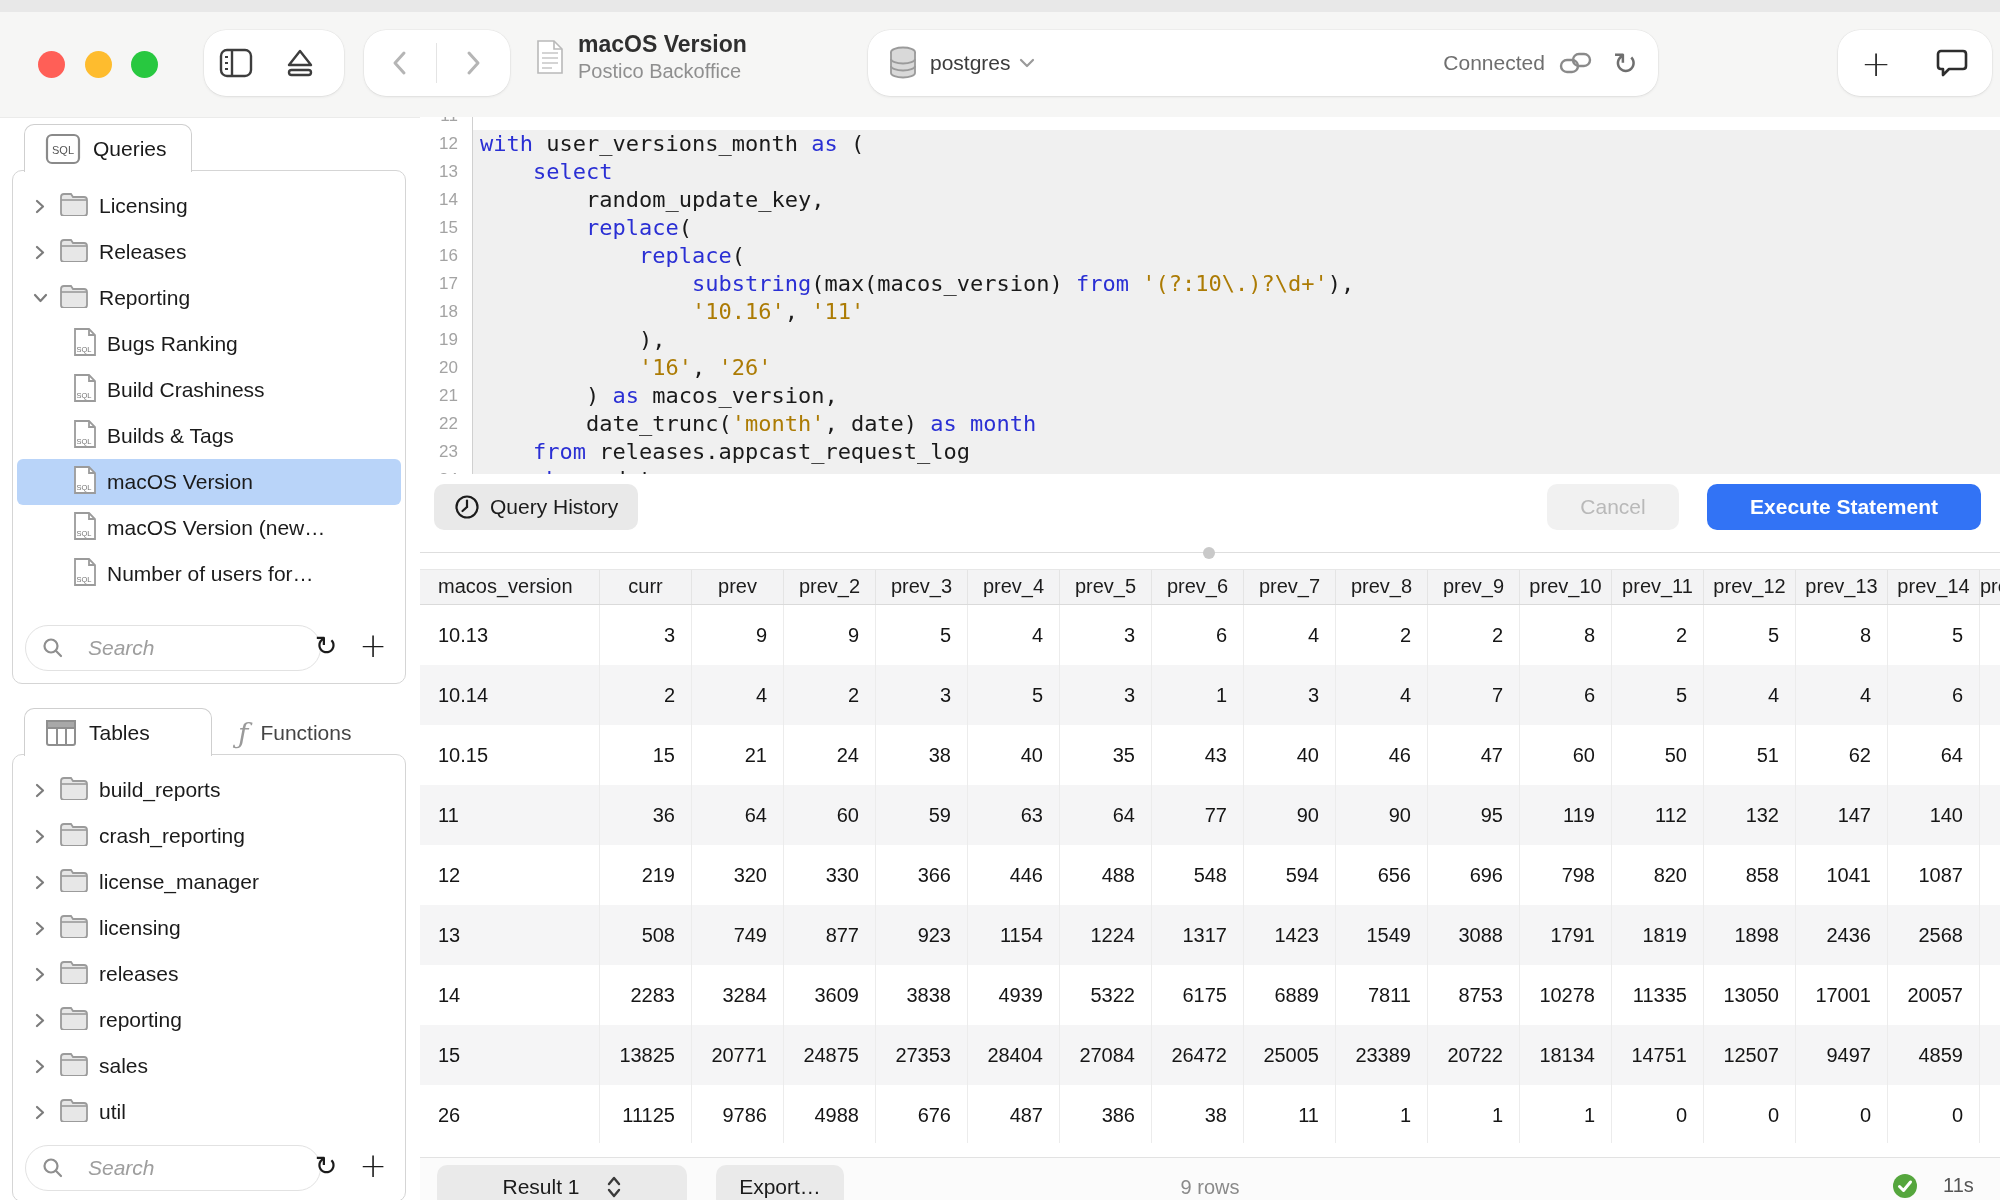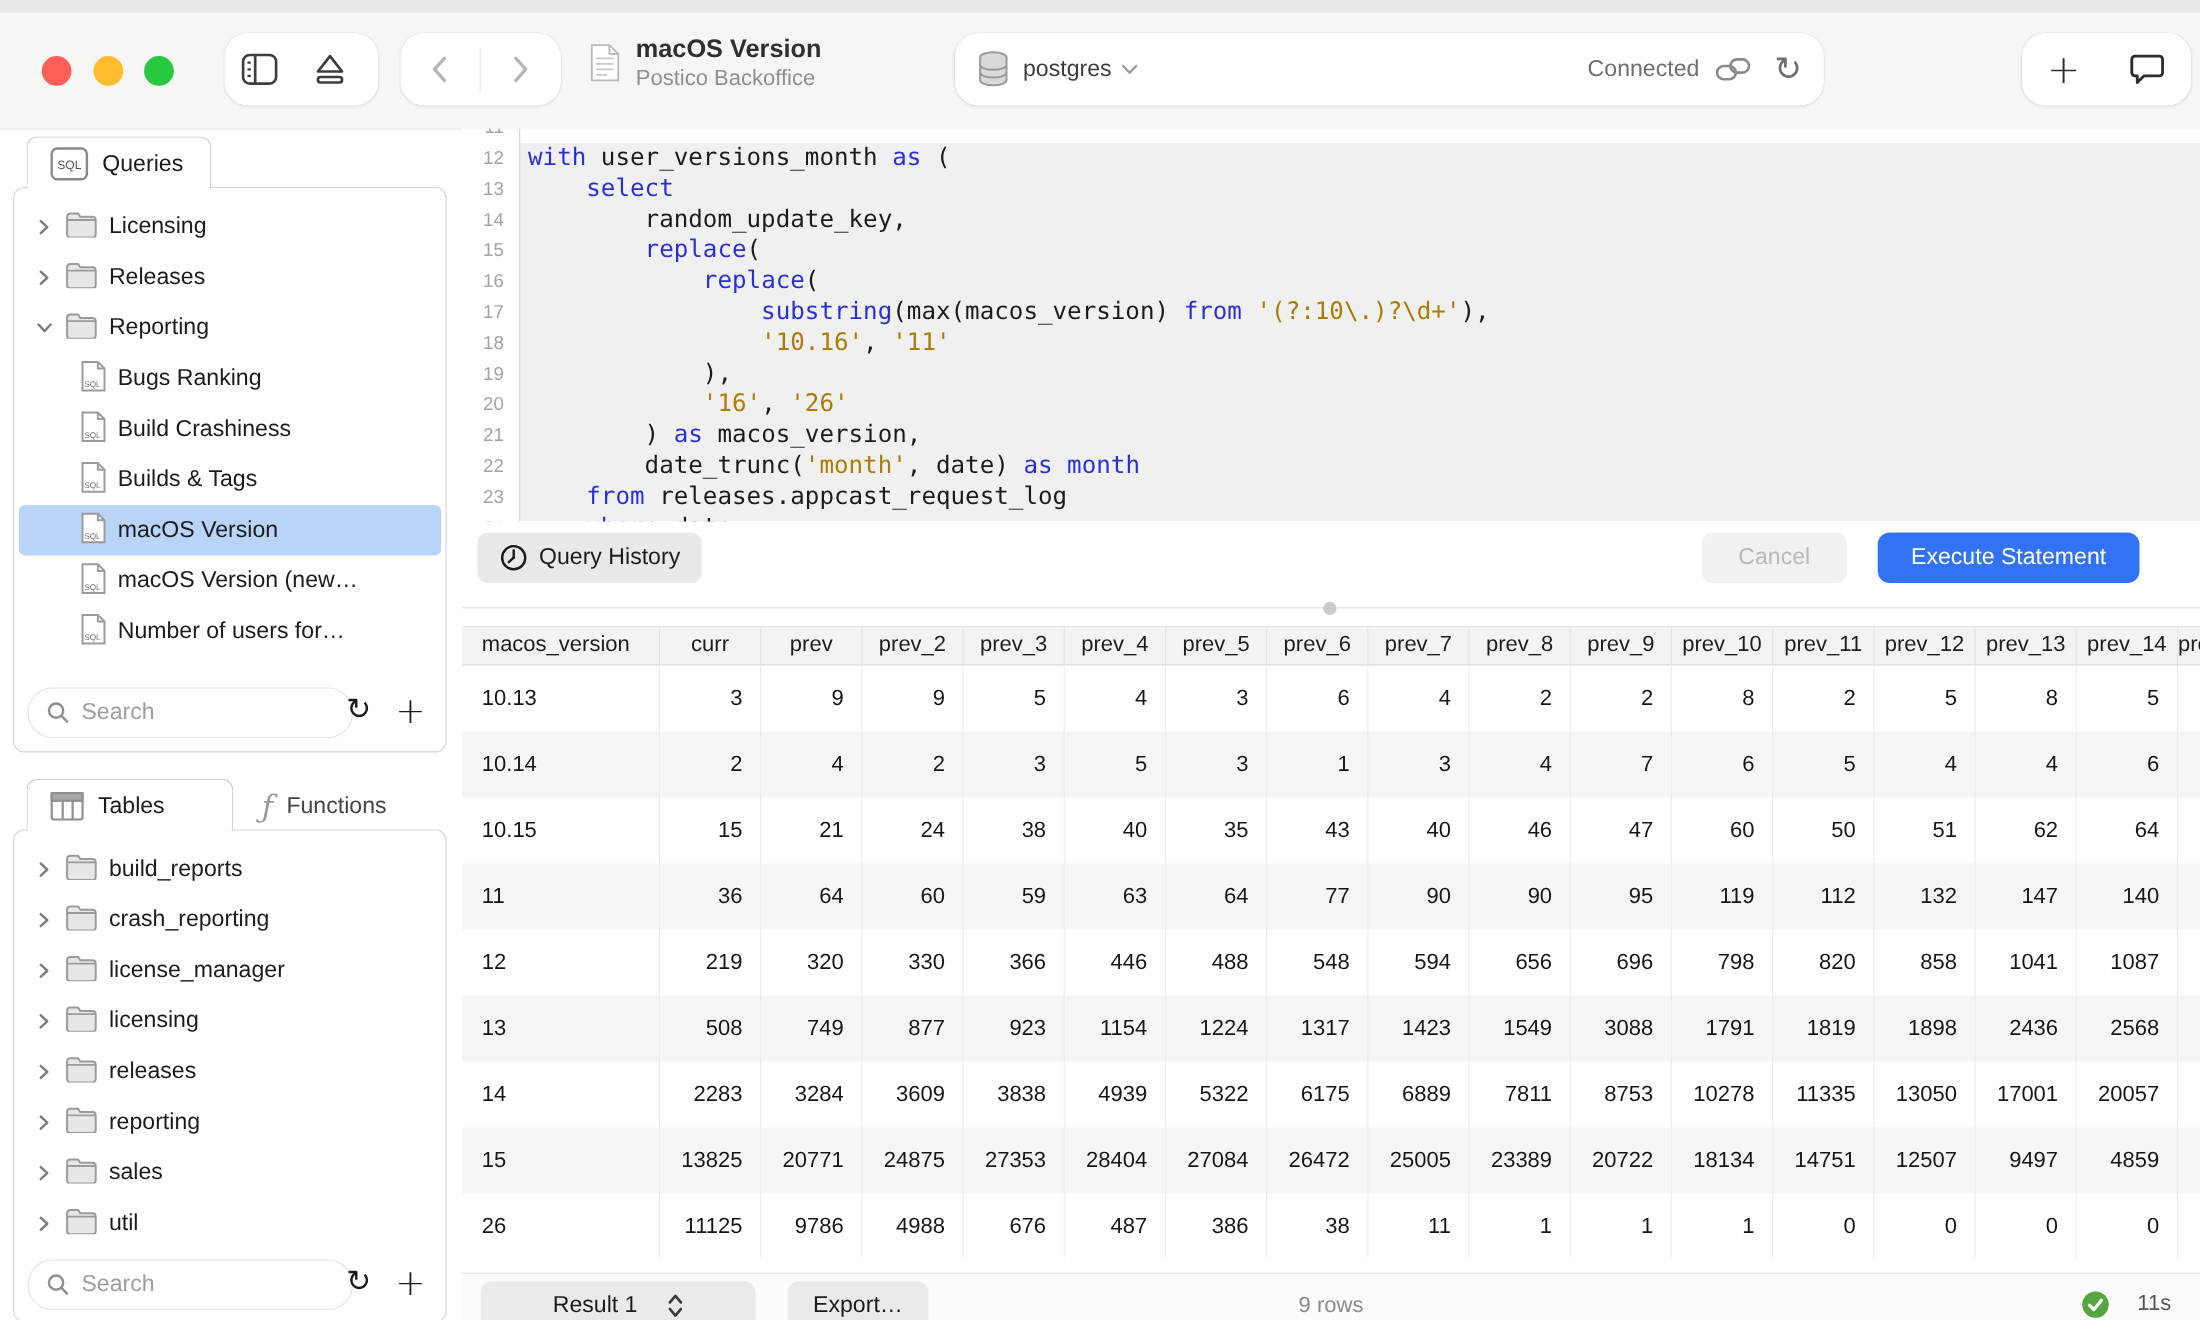--- a/index.html
+++ b/index.html
@@ -29,43 +29,43 @@
   .ptab{position:absolute;background:#fff;border:1.5px solid #cfcfcf;border-bottom:none;
         border-radius:10px 10px 0 0;display:flex;align-items:center;gap:12px;
         padding:0 20px;font-size:21px;color:#1a1a1a;box-sizing:border-box;z-index:3;}
   .ptab-ghost{position:absolute;display:flex;align-items:center;gap:12px;font-size:21px;color:#454545;}
   .tree{position:absolute;left:4px;right:4px;overflow:hidden;}
   .trow{height:46px;display:flex;align-items:center;padding-left:14px;gap:10px;border-radius:6px;}
   .trow .lbl{font-size:21px;color:#1b1b1b;white-space:nowrap;}
   .trow.sel{background:#b9d4f9;}
   .trow.child{padding-left:56px;}
   .chev{width:18px;display:flex;justify-content:center;}
-  .search{position:absolute;left:12px;height:46px;display:flex;align-items:center;gap:10px;
-          border:1.5px solid #e2e2e2;border-radius:24px;padding:0 16px;box-sizing:border-box;width:296px;}
+  .search{position:absolute;left:12px;height:46px;display:flex;align-items:center;gap:24px;
+          border:1.5px solid #e2e2e2;border-radius:24px;padding:0 16px;box-sizing:border-box;width:296px;font-style:italic;}
   .search .ph{font-size:21px;color:#9e9e9e;}
   .side-act{position:absolute;display:flex;align-items:center;gap:22px;}
 
   
   .editor{position:absolute;left:420px;top:105px;width:1580px;height:357px;overflow:hidden;background:#fff;}
   .stmt-hl{position:absolute;left:53px;top:13px;right:0;bottom:0;background:#f0f0f0;}
   .gutter-line{position:absolute;left:52px;top:0;bottom:0;width:1px;background:#d0d0d0;}
   .code-lines{position:absolute;left:0;top:-15px;right:0;}
   .cl{display:flex;height:28px;}
   .cl .ln{width:52px;box-sizing:border-box;text-align:right;padding-right:14px;
           font-size:17px;line-height:28px;color:#a3a3a3;flex:none;}
   .cl .ct{font-family:"DejaVu Sans Mono",monospace;font-size:22px;line-height:28px;
           white-space:pre;padding-left:8px;}
   .tk-k{color:#2a2fd4;} .tk-s{color:#ac7b04;} .tk-p{color:#1a1a1a;}
 
   
   .btn{position:absolute;top:472px;height:46px;border-radius:10px;display:flex;align-items:center;
        justify-content:center;font-size:21px;box-sizing:border-box;}
   .btn-qh{left:434px;padding:0 20px;background:#e9e9e9;color:#1b1b1b;gap:10px;}
   .btn-cancel{left:1547px;width:132px;background:#f1f1f1;color:#b9b9b9;}
-  .btn-exec{left:1707px;width:238px;background:#3273f5;color:#fff;font-weight:normal;border-radius:11px;}
+  .btn-exec{left:1707px;width:274px;background:#3273f5;color:#fff;font-weight:bold;}
   .splitter{position:absolute;left:420px;top:540px;width:1580px;height:1px;background:#dedede;}
   .drag-dot{position:absolute;left:1203px;top:535px;width:12px;height:12px;border-radius:50%;background:#c9c9c9;}
 
   
   .results{position:absolute;left:420px;top:557px;width:1580px;height:574px;overflow:hidden;}
   .grid-row{display:grid;grid-template-columns:180px repeat(15,92px) 60px;width:1640px;}
   .ghead{height:34px;background:#f3f3f4;border-top:1px solid #e7e7e7;border-bottom:1px solid #dadada;}
   .ghead .hc{font-size:20px;color:#1c1c1c;line-height:32px;text-align:center;
              border-right:1px solid #e4e4e4;overflow:hidden;white-space:nowrap;}
   .ghead .hc.first{text-align:left;padding-left:18px;}

